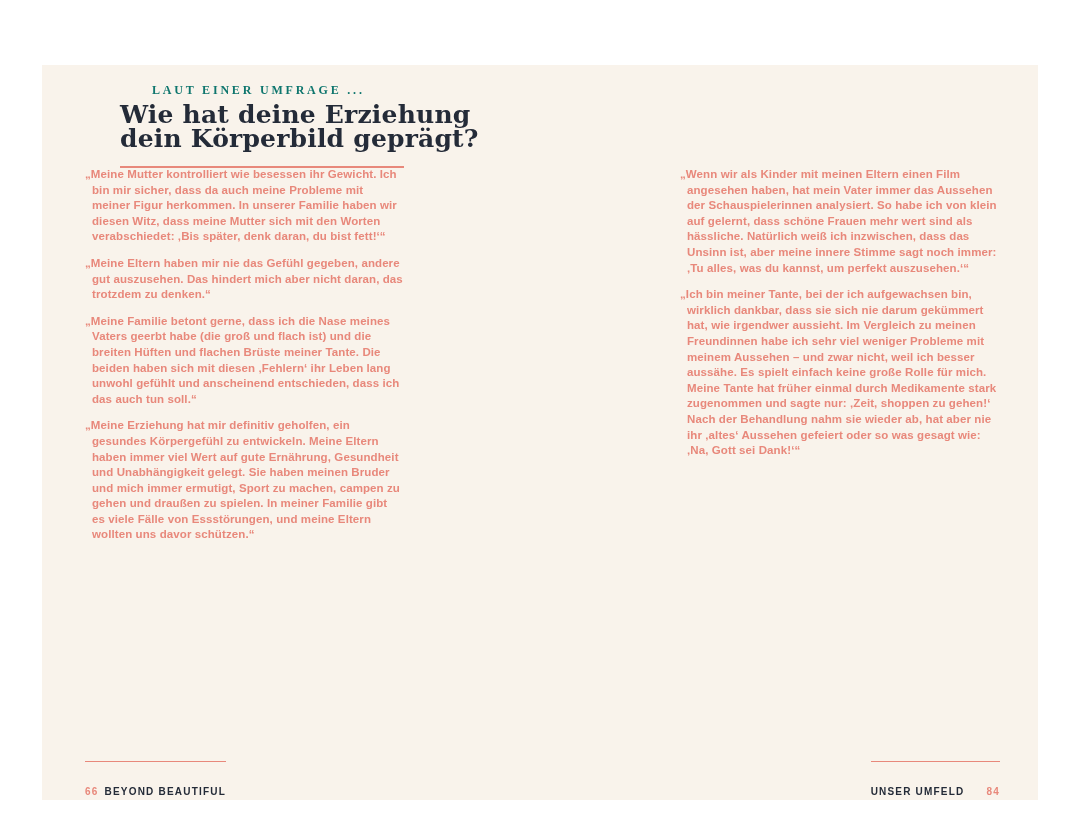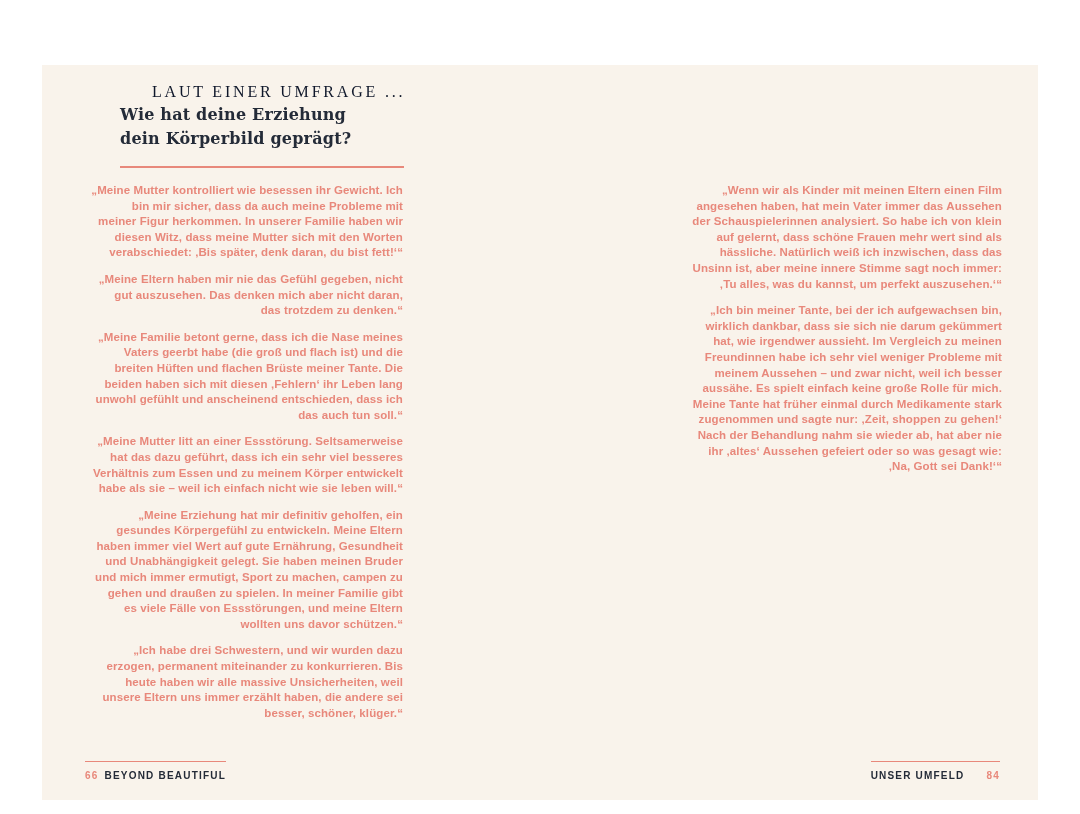--- a/index.html
+++ b/index.html
@@ -23,68 +23,67 @@
     top: 65px;
     width: 996px;
     height: 735px;
     background: #f9f3eb;
   }
   .kicker {
     position: absolute;
     left: 110px;
     top: 18px;
     font-family: "Liberation Serif", serif;
-    font-size: 16px;
+    font-size: 12px;
     letter-spacing: 2.8px;
-    color: #0f172a;
-    font-weight: 400;
+    color: #0f766e;
+    font-weight: 700;
     white-space: nowrap;
   }
   .title {
     position: absolute;
     left: 78px;
     top: 38px;
     margin: 0;
     font-family: "DejaVu Serif", "Liberation Serif", serif;
     font-weight: 700;
-    font-size: 16px;
+    font-size: 25px;
     line-height: 24px;
     letter-spacing: 0.2px;
     color: #242b38;
   }
   .title-rule {
     position: absolute;
     left: 78px;
     top: 101px;
     width: 284px;
     height: 2px;
     background: #e8887b;
   }
   .col {
     position: absolute;
-    top: 118px;
-    text-align: right;
+    top: 102px;
   }
   .col-left  { left: 43px;  width: 318px; }
   .col-right { left: 638px; width: 322px; }
   p.quote {
     margin: 0 0 11px 0;
     font-size: 11.5px;
     line-height: 15.6px;
     font-weight: 700;
     color: #e8887b;
     padding-left: 7px;
     text-indent: -7px;
     letter-spacing: 0.1px;
   }
   .footer-block {
     position: absolute;
     top: 696px;
     border-top: 1.5px solid #e8887b;
-    padding-top: 8px;
+    padding-top: 24px;
     font-size: 10px;
     font-weight: 700;
     letter-spacing: 1.2px;
     white-space: nowrap;
   }
   .footer-left  { left: 43px; }
   .footer-right { right: 38px; }
   .page-num { color: #e8887b; }
   .footer-label { color: #242b38; margin-left: 6px; }
   .footer-label-right { color: #242b38; margin-right: 22px; }
@@ -96,25 +95,23 @@
   <div class="page">
 
     <div class="kicker">LAUT EINER UMFRAGE ...</div>
 
     <h1 class="title"><span>Wie hat deine Erziehung</span><br><span>dein Körperbild geprägt?</span></h1>
 
     <div class="title-rule"></div>
 
     <div class="col col-left">
       <p class="quote">„Meine Mutter kontrolliert wie besessen ihr Gewicht. Ich bin mir sicher, dass da auch meine Probleme mit meiner Figur herkommen. In unserer Familie haben wir diesen Witz, dass meine Mutter sich mit den Worten verabschiedet: ‚Bis später, denk daran, du bist fett!‘“</p>
-      <p class="quote">„Meine Eltern haben mir nie das Gefühl gegeben, nicht gut auszusehen. Das denken mich aber nicht daran, das trotzdem zu denken.“</p>
+      <p class="quote">„Meine Eltern haben mir nie das Gefühl gegeben, andere gut auszusehen. Das hindert mich aber nicht daran, das trotzdem zu denken.“</p>
       <p class="quote">„Meine Familie betont gerne, dass ich die Nase meines Vaters geerbt habe (die groß und flach ist) und die breiten Hüften und flachen Brüste meiner Tante. Die beiden haben sich mit diesen ‚Fehlern‘ ihr Leben lang unwohl gefühlt und anscheinend entschieden, dass ich das auch tun soll.“</p>
-      <p class="quote">„Meine Mutter litt an einer Essstörung. Seltsamerweise hat das dazu geführt, dass ich ein sehr viel besseres Verhältnis zum Essen und zu meinem Körper entwickelt habe als sie – weil ich einfach nicht wie sie leben will.“</p>
       <p class="quote">„Meine Erziehung hat mir definitiv geholfen, ein gesundes Körpergefühl zu entwickeln. Meine Eltern haben immer viel Wert auf gute Ernährung, Gesundheit und Unabhängigkeit gelegt. Sie haben meinen Bruder und mich immer ermutigt, Sport zu machen, campen zu gehen und draußen zu spielen. In meiner Familie gibt es viele Fälle von Essstörungen, und meine Eltern wollten uns davor schützen.“</p>
-      <p class="quote">„Ich habe drei Schwestern, und wir wurden dazu erzogen, permanent miteinander zu konkurrieren. Bis heute haben wir alle massive Unsicherheiten, weil unsere Eltern uns immer erzählt haben, die andere sei besser, schöner, klüger.“</p>
     </div>
 
     <div class="col col-right">
       <p class="quote">„Wenn wir als Kinder mit meinen Eltern einen Film angesehen haben, hat mein Vater immer das Aussehen der Schauspielerinnen analysiert. So habe ich von klein auf gelernt, dass schöne Frauen mehr wert sind als hässliche. Natürlich weiß ich inzwischen, dass das Unsinn ist, aber meine innere Stimme sagt noch immer: ‚Tu alles, was du kannst, um perfekt auszusehen.‘“</p>
       <p class="quote">„Ich bin meiner Tante, bei der ich aufgewachsen bin, wirklich dankbar, dass sie sich nie darum gekümmert hat, wie irgendwer aussieht. Im Vergleich zu meinen Freundinnen habe ich sehr viel weniger Probleme mit meinem Aussehen – und zwar nicht, weil ich besser aussähe. Es spielt einfach keine große Rolle für mich. Meine Tante hat früher einmal durch Medikamente stark zugenommen und sagte nur: ‚Zeit, shoppen zu gehen!‘ Nach der Behandlung nahm sie wieder ab, hat aber nie ihr ‚altes‘ Aussehen gefeiert oder so was gesagt wie: ‚Na, Gott sei Dank!‘“</p>
     </div>
 
     <div class="footer-block footer-left">
       <span class="page-num">66</span><span class="footer-label">BEYOND BEAUTIFUL</span>
     </div>

